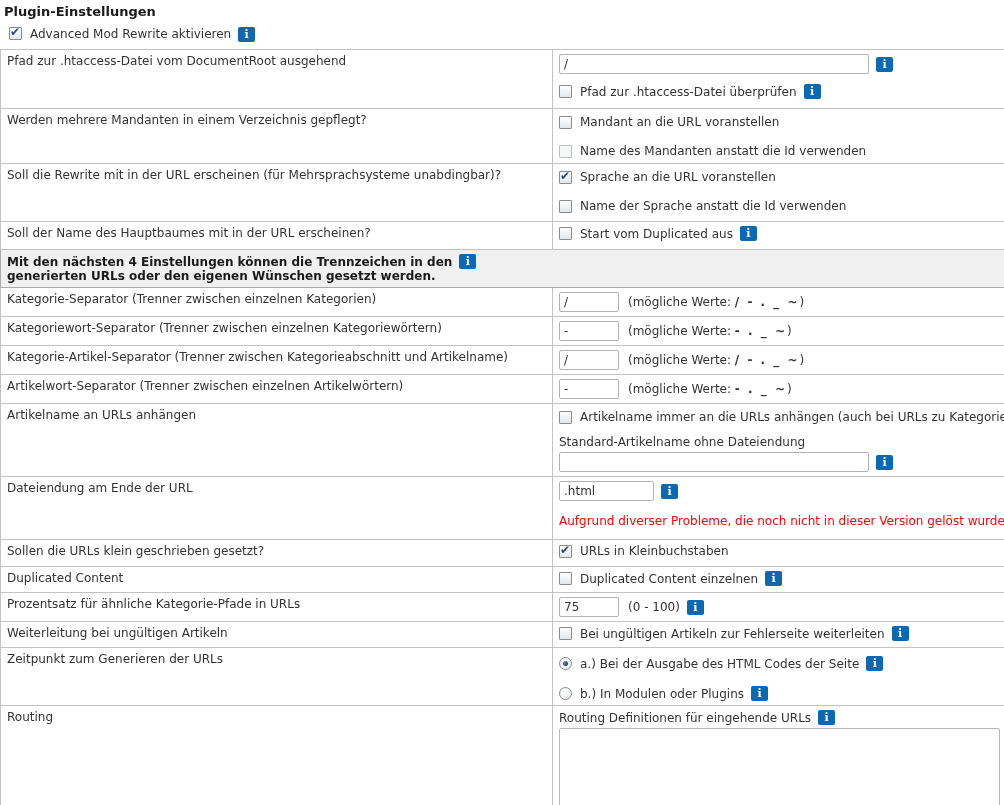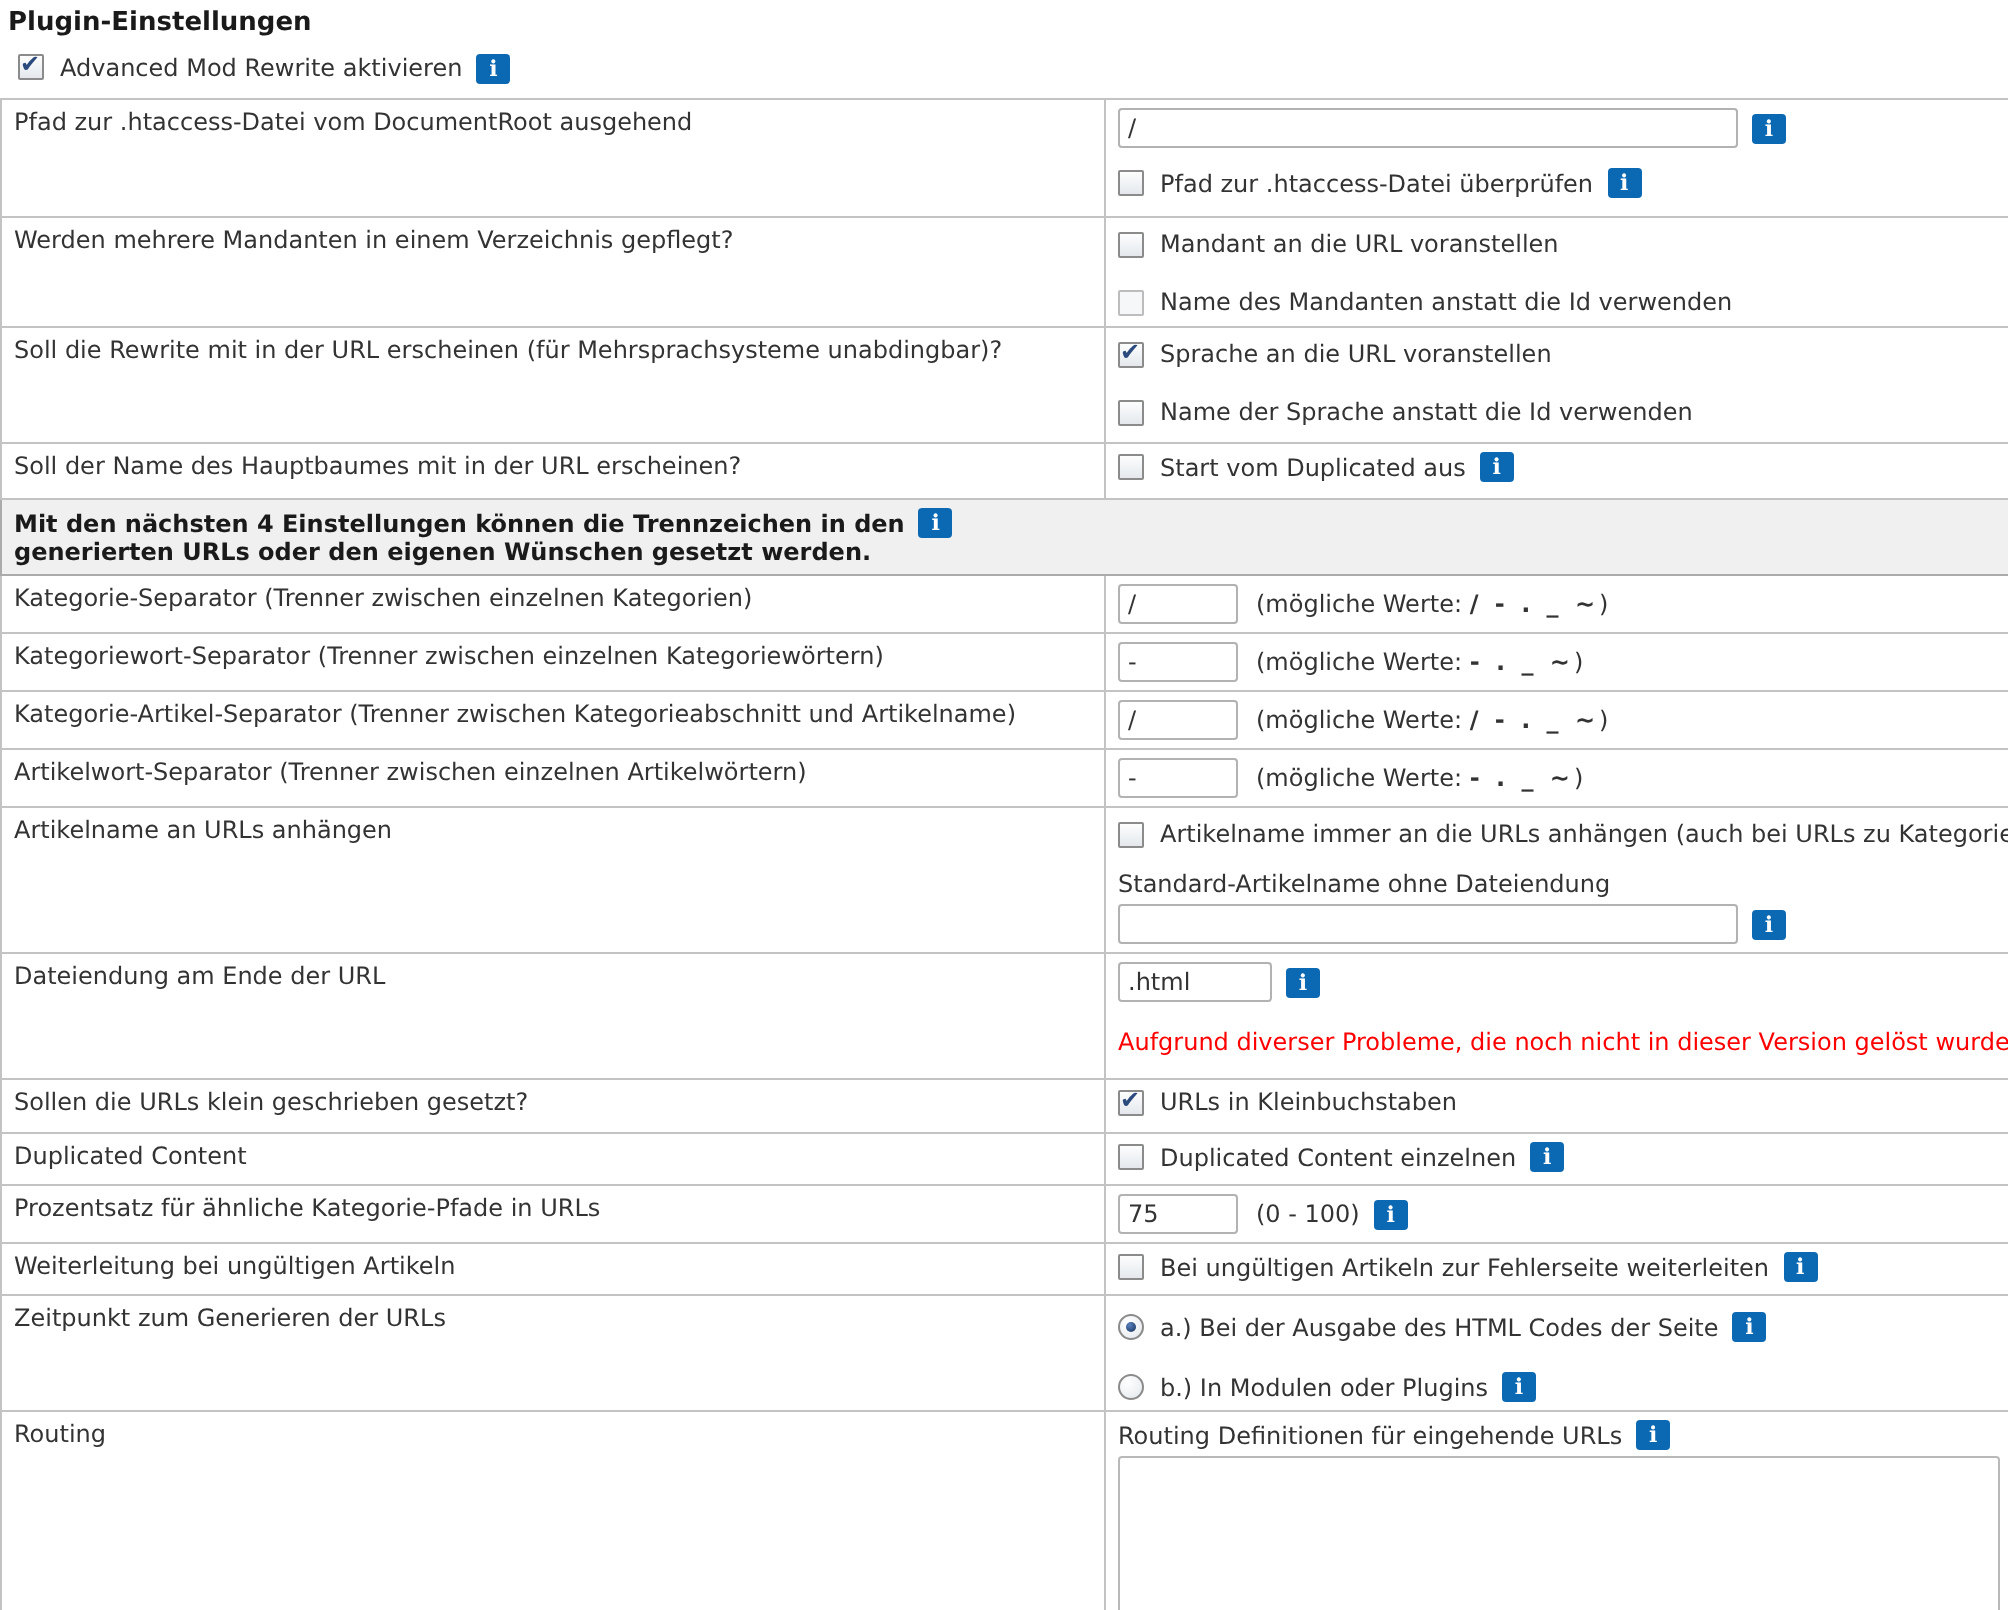--- a/index.html
+++ b/index.html
@@ -96,21 +96,21 @@
     height: 20px;
     border: 1px solid #b2b2b2;
     border-radius: 2px;
     font-family: "DejaVu Sans", sans-serif;
     font-size: 12px;
     color: #333;
     padding: 1px 4px;
     vertical-align: middle;
   }
   .w310 { width: 310px; }
-  .w85  { width: 77px; }
+  .w85  { width: 95px; }
   .w60  { width: 60px; height: 18px; }
   .inline-row { display:flex; align-items:center; white-space:nowrap; }
   .hint { margin-left: 9px; white-space: nowrap; }
   .hint b { font-weight: bold; letter-spacing: 2px; }
   .sub-label { margin: 11px 0 3px 0; }
   .warning { color: #ff0000; white-space: nowrap; margin-top: 13px; }
   .mt10 { margin-top: 10px; }
   .mt15 { margin-top: 15px; }
   .mt4  { margin-top: 4px; }
   .mt2  { margin-top: 2px; }

